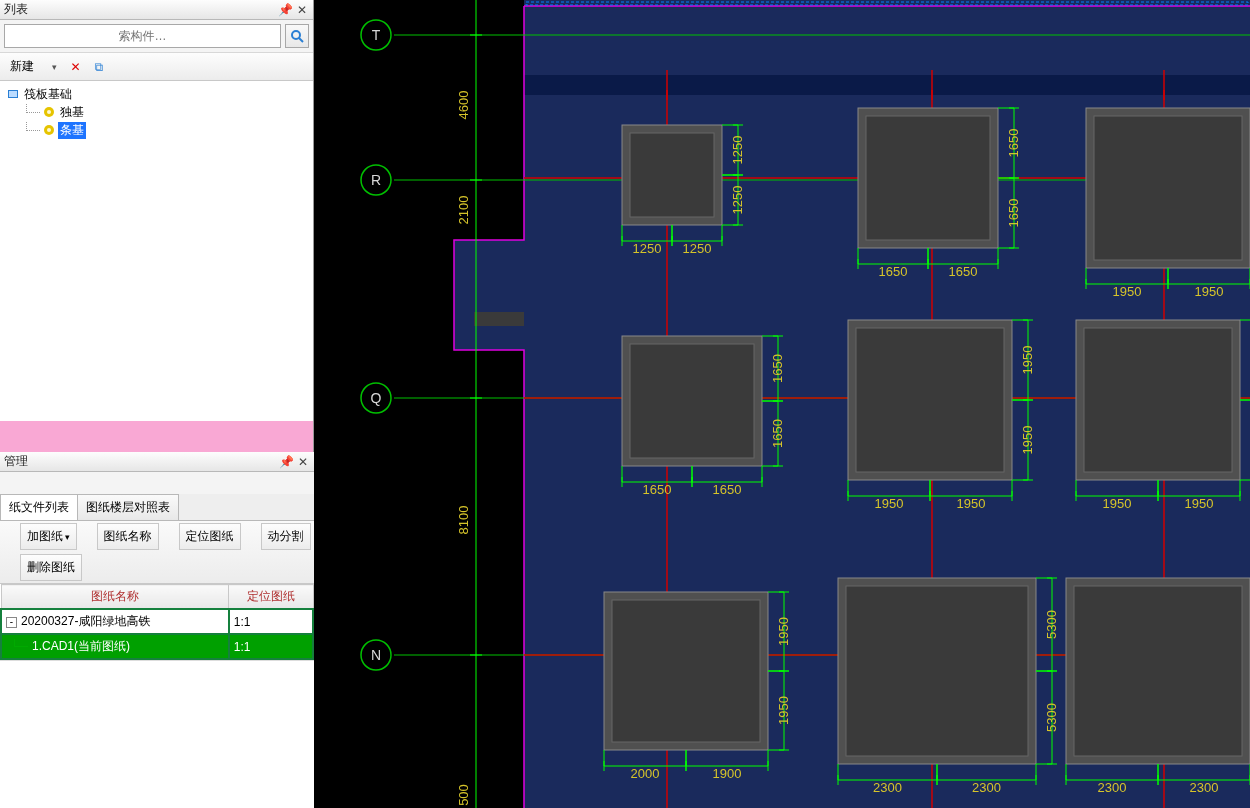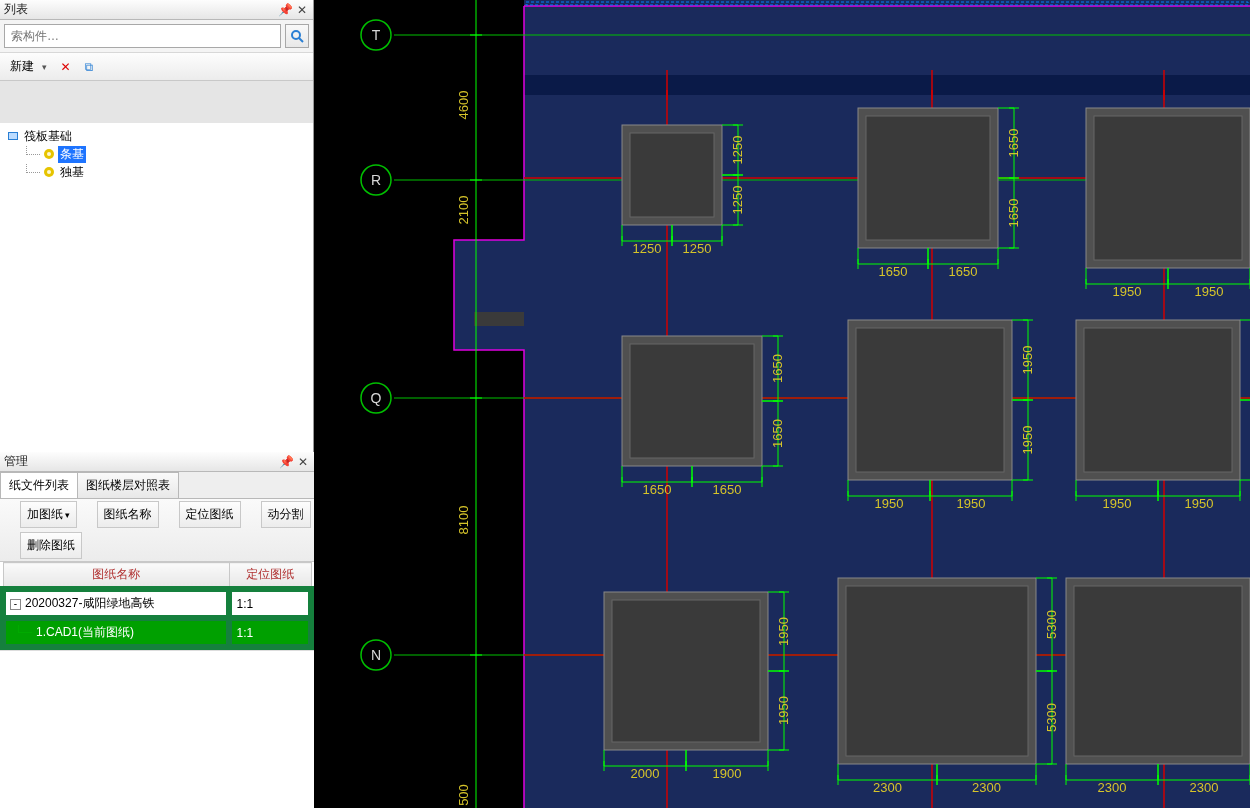--- a/index.html
+++ b/index.html
@@ -1,66 +1,66 @@
 <!DOCTYPE html>
 <html><head>
 <meta charset="utf-8">
 <style>
 * { box-sizing: border-box; margin: 0; padding: 0; font-family: "Microsoft YaHei", SimSun, sans-serif; font-size: 12px; }
 html, body { width: 1250px; height: 808px; overflow: hidden; background: #000; }
 
 
-.left-col { position: absolute; left: 0; top: 0; width: 314px; height: 613px; background: #e5e5e5; border-right: 1px solid #999; }
+.left-col { position: absolute; left: 0; top: 0; width: 314px; height: 613px; background: #f9a8d4; border-right: 1px solid #999; }
 
 .panel-header {
   display: flex; align-items: center; justify-content: space-between;
   height: 20px; padding: 0 4px;
   background: linear-gradient(#fdfdfd,#e6e6e6);
   border-bottom: 1px solid #b8b8b8;
 }
 .panel-header .title { flex: 1; color: #222; }
 .panel-header .ctrl { width: 14px; height: 14px; display: inline-flex; align-items: center; justify-content: center; color: #444; margin-left: 2px; cursor: pointer; }
 
 .searchbar { display: flex; padding: 4px; gap: 4px; background:#f4f4f4; }
 .searchbar input {
   flex: 1; height: 24px; padding: 2px 6px; border: 1px solid #a8a8a8;
-  background: #fff; color:#888; outline: none;
+  background: #fff; color:#888; outline: none; text-align: center;
 }
 .search-btn {
   width: 24px; height: 24px; border: 1px solid #a8a8a8;
   background: linear-gradient(#f9f9f9,#e8e8e8);
   display:flex; align-items:center; justify-content:center; cursor:pointer;
 }
 
 .toolbar {
   display: flex; align-items: center; gap: 6px; padding: 3px 6px;
   background: linear-gradient(#fdfdfd,#ececec);
   border-top: 1px solid #d8d8d8; border-bottom: 1px solid #c8c8c8;
 }
-.tb-btn { display:flex; align-items:center; gap:8px; padding:2px 4px; border-radius:2px; cursor:pointer;text-align:center; }
+.tb-btn { display:flex; align-items:center; gap:18px; padding:2px 4px; border-radius:2px; cursor:pointer;text-align:center; }
 .tb-btn .drop { font-size:9px; color:#555; }
 
-.tree { background:#fff; height: 340px; padding: 4px 2px; overflow:auto;margin-top:42px; }
+.tree { background:#fff; height: 340px; padding: 4px 2px; overflow:auto; }
 .tree-row { display:flex; align-items:center; height:18px; padding-left:4px; }
 .tree-row.child { padding-left:24px; }
 .tree-indent { display:inline-block; width:14px; border-left:1px dotted #999; border-bottom:1px dotted #999; height:9px; margin-bottom:7px; margin-right:2px; }
 .tree-icon { width:14px; height:14px; display:inline-flex; align-items:center; justify-content:center; margin-right:2px; }
 .tree-label { padding:0 2px; }
 .tree-label.sel { background:#1e74ff; color:#fff; }
 
 
 .lower { position:absolute; left:0; top:452px; width:314px; background:#f4f4f4; }
-.tabs { display:flex; background:#eee; border-bottom:1px solid #b8b8b8; }
+.tabs { display:flex; background:#eee; border-bottom:1px solid #b8b8b8;margin-top:22px; }
 .tab { padding:4px 8px; border:1px solid #b8b8b8; border-bottom:none; background:linear-gradient(#fafafa,#e8e8e8); margin-right:-1px; cursor:pointer; }
 .tab.active { background:#fff; }
 .toolbar2 { display:flex; flex-wrap:wrap; gap:0; background:linear-gradient(#fafafa,#ececec); border-bottom:1px solid #c8c8c8; }
 .tb2 { padding:4px 6px; border:1px solid #c8c8c8; margin:2px 0 2px 20px; background:linear-gradient(#fdfdfd,#ececec); cursor:pointer; display:flex; align-items:center; gap:2px;}
 .table { width:100%; border-collapse:collapse; background:#fff; }
 .table th { background:linear-gradient(#fafafa,#e8e8e8); border:1px solid #c8c8c8; padding:3px 4px; font-weight:normal; color:#b03030;text-align:center; }
-.table td { border:6px solid #15803d; padding:3px 4px; }
+.table td { border:2px solid #15803d; padding:3px 4px; }
 .table tr.sel td { background:#00a000; color:#fff; }
 .minus-box { display:inline-block; width:11px; height:11px; border:1px solid #888; text-align:center; line-height:8px; font-size:10px; margin-right:4px; background:#fff; }
 
 
 .canvas { position:absolute; left:314px; top:0; right:0; bottom:0; background:#000; overflow:hidden; }
 .canvas svg { position:absolute; left:0; top:0; }
 
 
 .dim-text { fill:#d6c42a; font-size:13px; font-family: "Arial Narrow", Arial, sans-serif; }
 .dim-line { stroke:#00ff00; stroke-width:1; }
@@ -122,31 +122,31 @@
     </div>
     <div id="tree-children">
         <div class="tree-row child">
           <span class="tree-indent"></span>
     <span class="tree-icon">
       <svg width="12" height="12">
               <circle cx="6" cy="6" r="5" fill="#e6c400"></circle>
               <circle cx="6" cy="6" r="2" fill="#fff8d0"></circle>
             </svg>
     </span>
-    <span class="tree-label sel">条基</span>
+    <span class="tree-label ">独基</span>
         </div>
         <div class="tree-row child">
           <span class="tree-indent"></span>
     <span class="tree-icon">
       <svg width="12" height="12">
               <circle cx="6" cy="6" r="5" fill="#e6c400"></circle>
               <circle cx="6" cy="6" r="2" fill="#fff8d0"></circle>
             </svg>
     </span>
-    <span class="tree-label ">独基</span>
+    <span class="tree-label sel">条基</span>
         </div>
       </div>
   </div>
 
   <div class="lower">
     <div class="panel-header">
       <span class="title">管理</span>
       <span class="ctrl">📌</span>
       <span class="ctrl">✕</span>
     </div>

